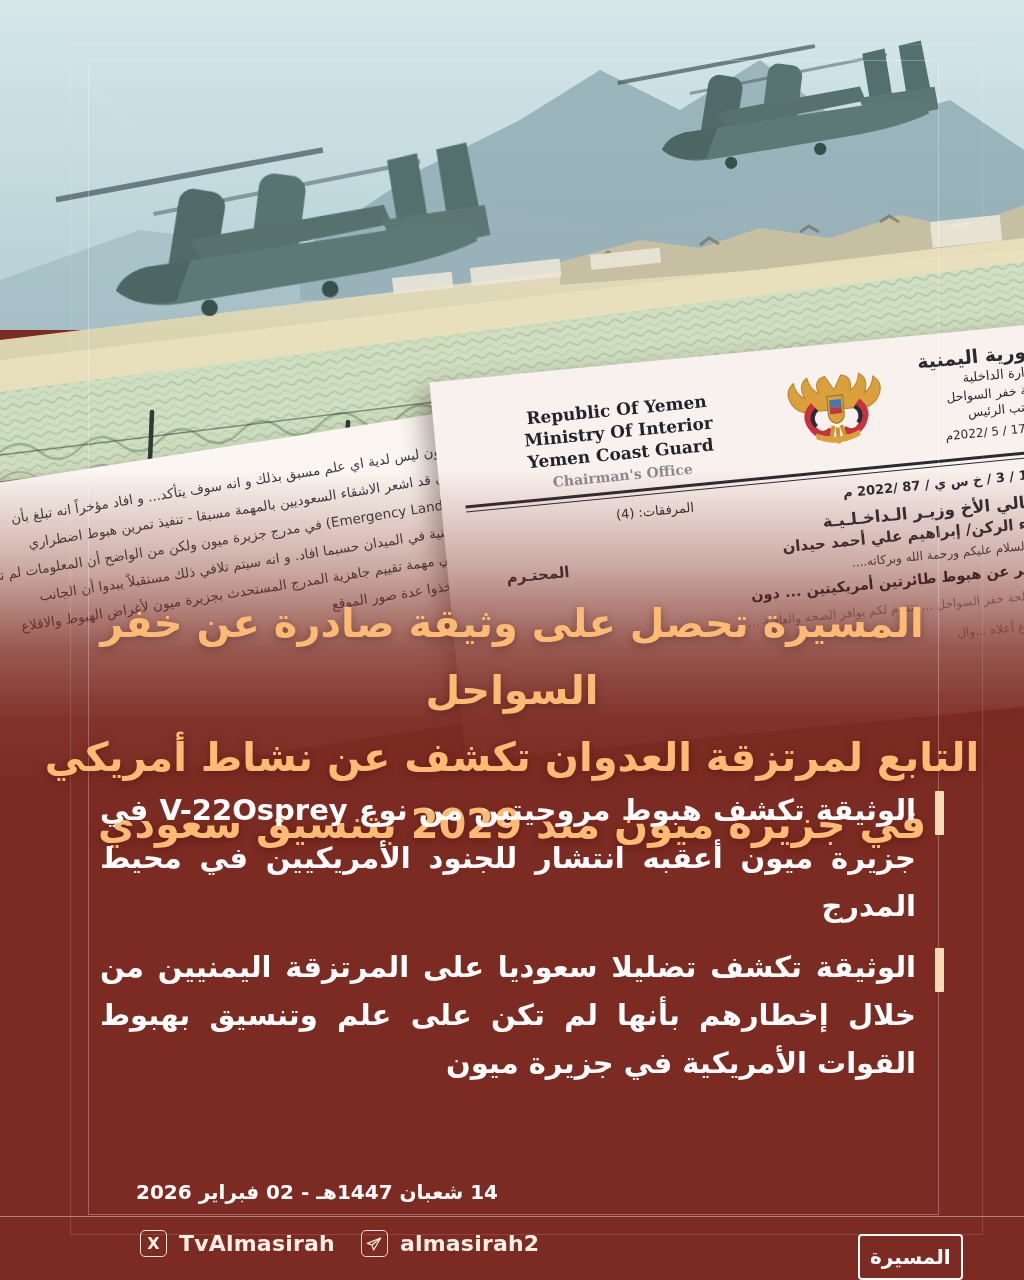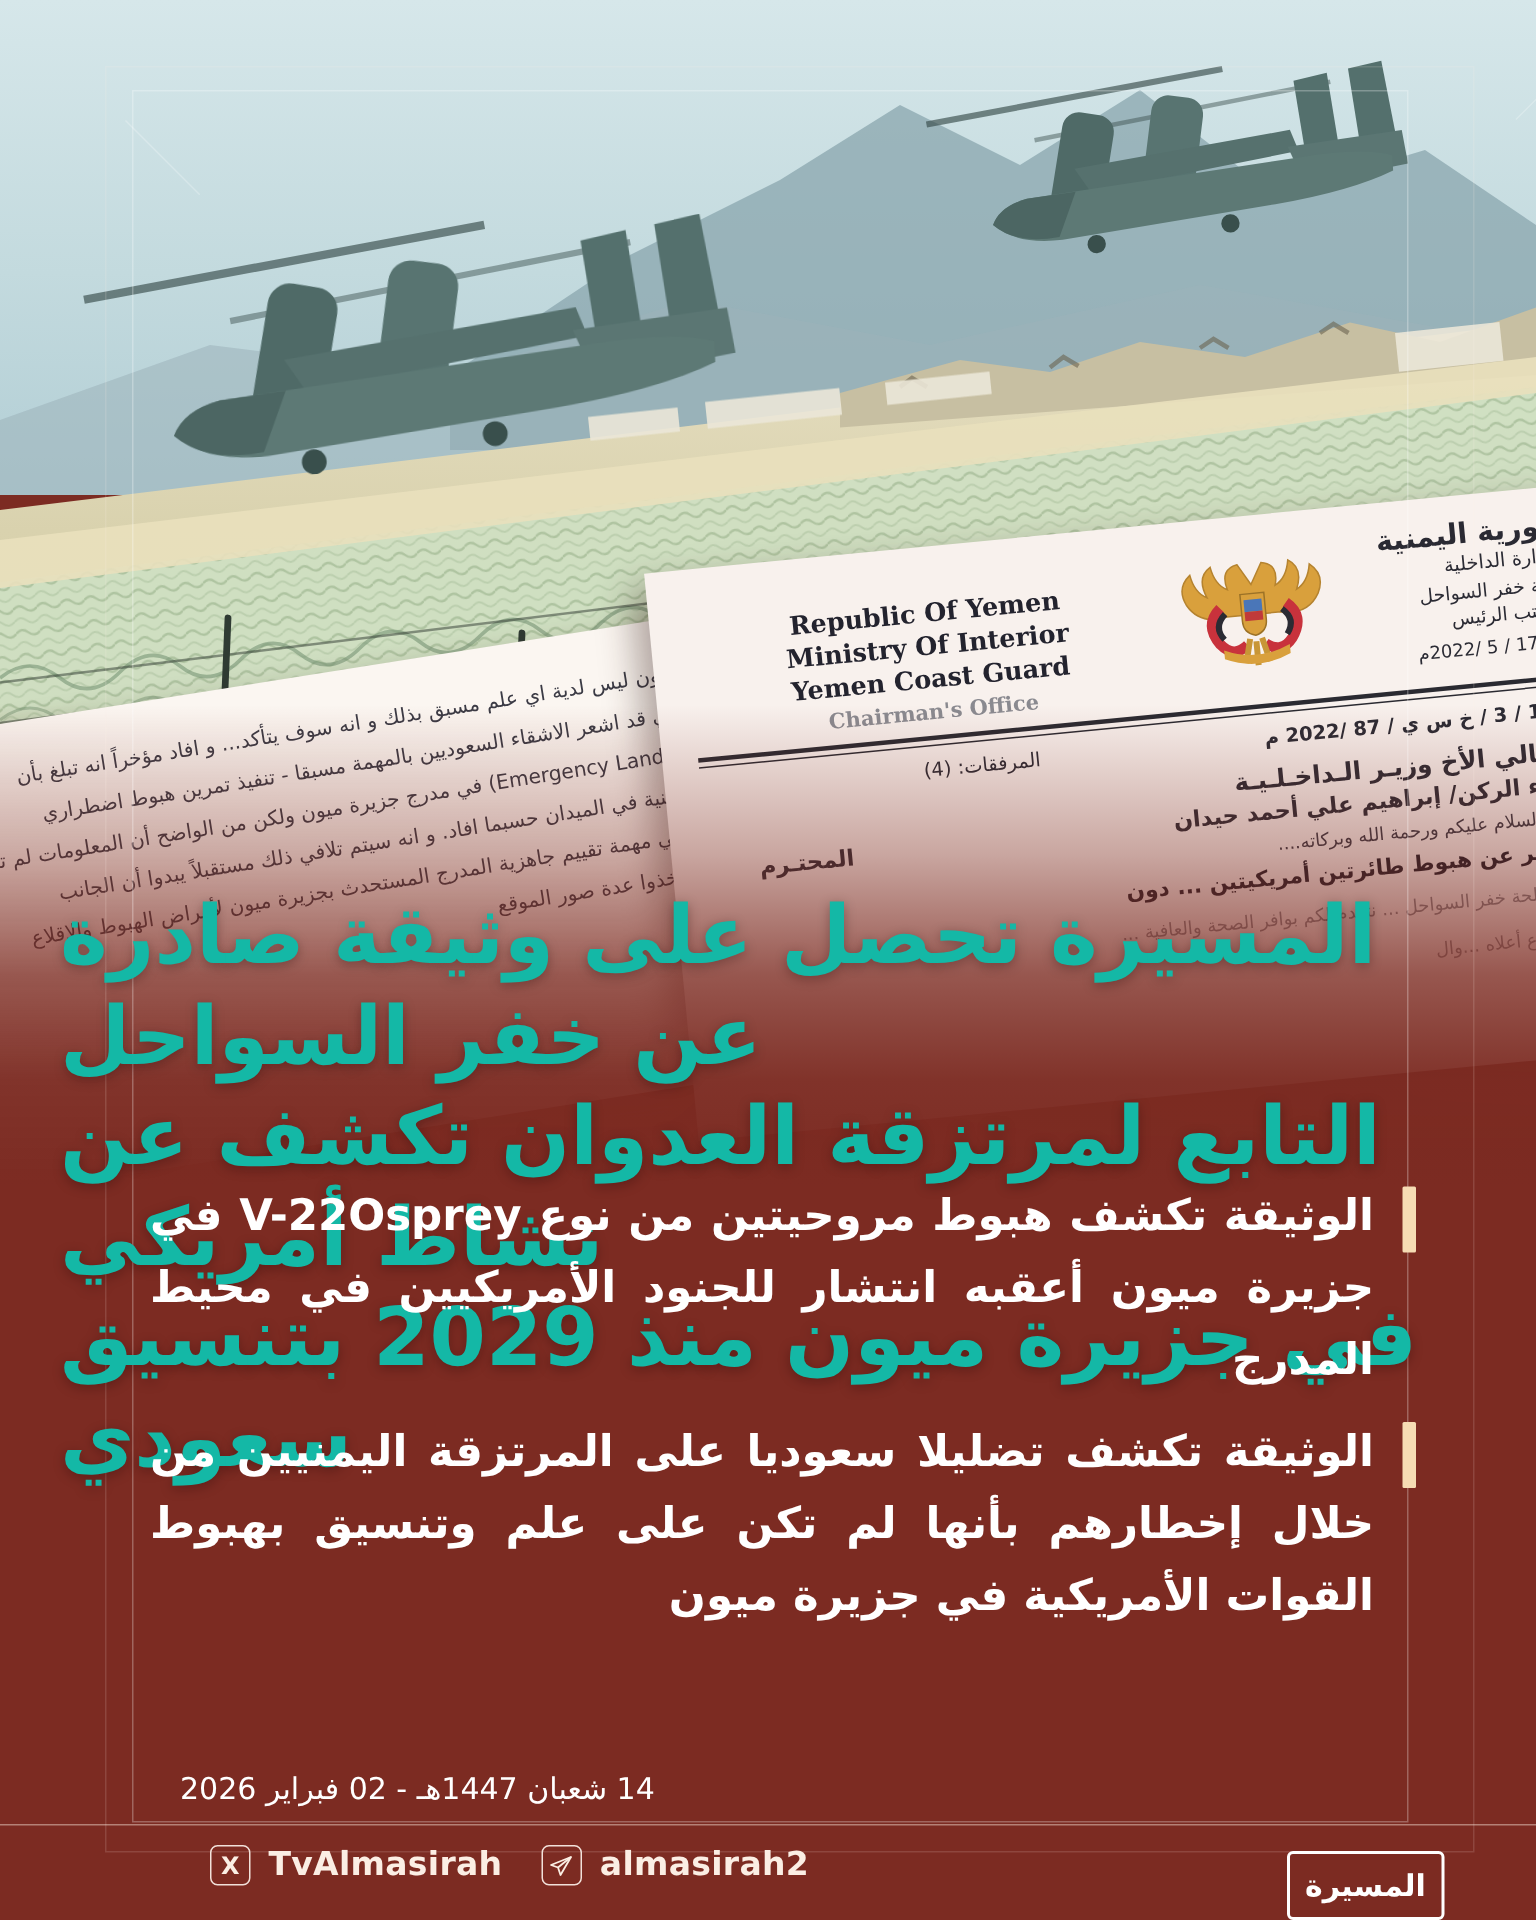--- a/index.html
+++ b/index.html
@@ -65,33 +65,33 @@
   .frame-inner{position:absolute;left:88px;top:60px;width:849px;height:1153px;
     border:1px solid rgba(255,255,255,.28);z-index:5;pointer-events:none;}
   .frame-outer{position:absolute;left:70px;top:44px;width:911px;height:1189px;
     border:1px solid rgba(255,240,235,.14);z-index:5;pointer-events:none;}
   .bevel{position:absolute;height:1px;width:70px;background:rgba(255,255,255,.25);z-index:5;pointer-events:none;}
   .bevel.tl{left:84px;top:80px;transform:rotate(45deg);transform-origin:left top;}
   .bevel.tr{left:941px;top:80px;transform:rotate(135deg);transform-origin:right top;}
   
   .headline{
     position:absolute;left:40px;top:590px;width:944px;z-index:6;
-    direction:rtl;text-align:left;color:#14b8a6;font-weight:bold;
-    font-size:54px;line-height:67px;
+    direction:rtl;text-align:center;color:#fdba74;font-weight:bold;
+    font-size:40px;line-height:67px;
     text-shadow:0 2px 8px rgba(40,10,8,.35);
   }
   
   .bullets{position:absolute;left:100px;top:786px;width:844px;z-index:6;direction:rtl;color:#fff;}
   .bullet{position:relative;padding-right:28px;margin-bottom:13px;
     font-size:29px;font-weight:bold;line-height:48px;
     text-align:justify;text-align-last:right;}
   .bullet .bar{position:absolute;right:0;top:5px;width:9px;height:44px;background:#f6dcb4;border-radius:1px;}
   
-  .date{position:absolute;left:120px;top:1180px;z-index:6;direction:rtl;
-    color:#fff;font-size:20px;font-weight:normal;}
+  .date{position:absolute;left:136px;top:1180px;z-index:6;direction:rtl;
+    color:#fff;font-size:20px;font-weight:bold;}
   .separator{position:absolute;left:0;top:1216px;width:1024px;height:1px;
     background:rgba(250,235,225,.45);z-index:6;}
   .footer{position:absolute;left:140px;top:1230px;z-index:6;display:flex;align-items:center;gap:26px;color:#fbeee4;}
   .f-item{display:flex;align-items:center;gap:12px;}
   .icon-box{width:27px;height:27px;border:1.6px solid rgba(255,245,238,.9);border-radius:5px;
     display:flex;align-items:center;justify-content:center;box-sizing:border-box;}
   .f-text{font-size:22px;font-weight:bold;letter-spacing:.2px;}
   .x-glyph{font-size:16px;font-weight:bold;color:#fbeee4;line-height:1;}
   .logo{position:absolute;left:858px;top:1234px;z-index:6;
     min-width:84px;height:46px;border:2.2px solid #fff;border-radius:4px;

